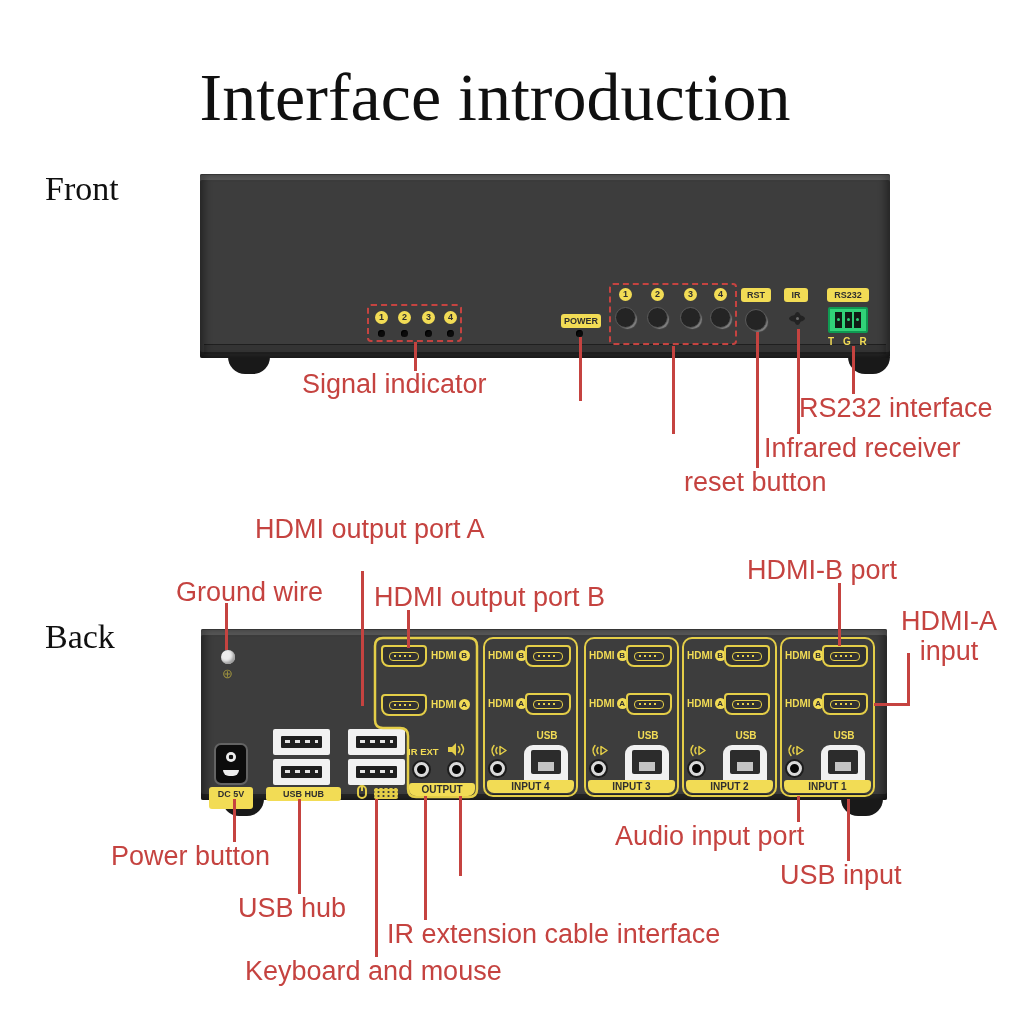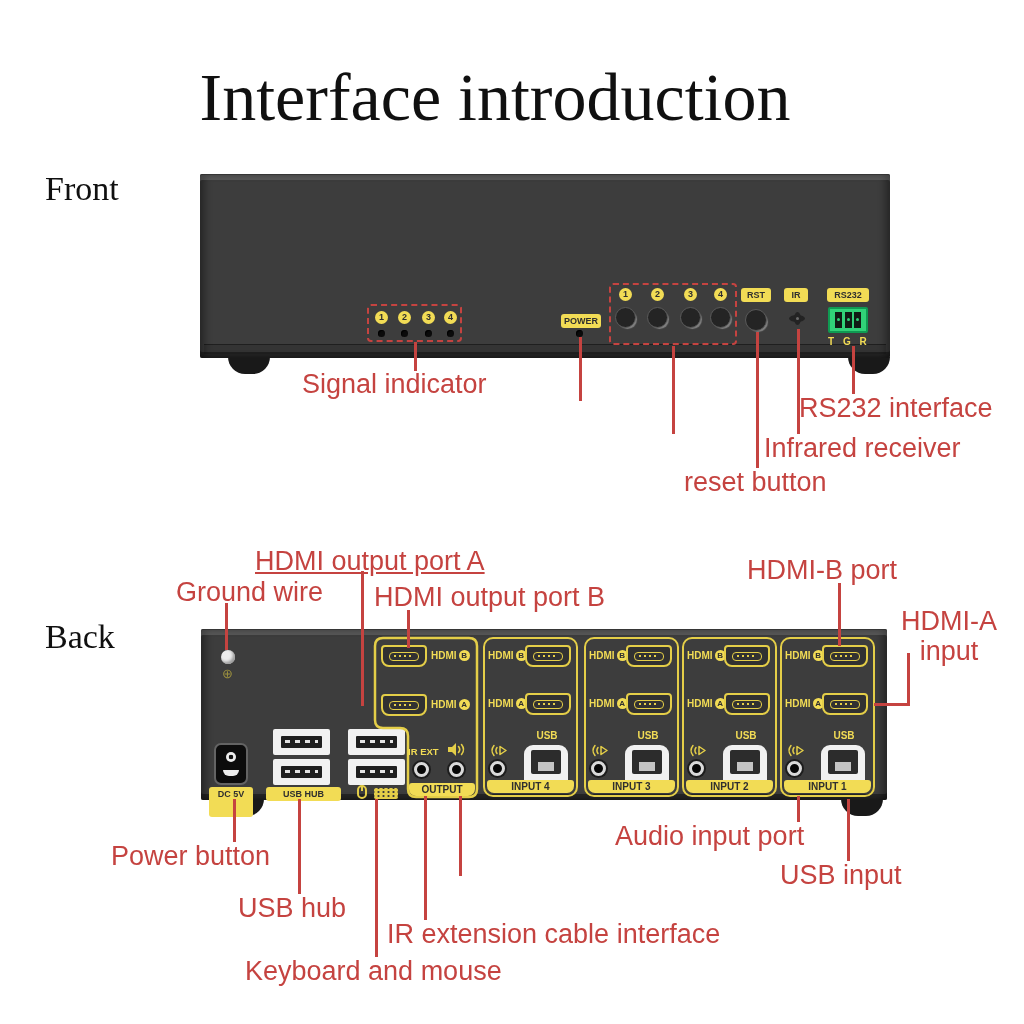--- a/index.html
+++ b/index.html
@@ -138,21 +138,21 @@
   <div class="vline" style="left:672px;top:346px;height:88px;"></div>
   <div class="vline" style="left:756px;top:332px;height:136px;"></div>
   <div class="vline" style="left:797px;top:329px;height:105px;"></div>
   <div class="vline" style="left:852px;top:346px;height:48px;"></div>
 
   <div class="rlabel" style="left:302px;top:369px;">Signal indicator</div>
   <div class="rlabel" style="left:684px;top:467px;">reset button</div>
   <div class="rlabel" style="left:764px;top:433px;">Infrared receiver</div>
   <div class="rlabel" style="left:799px;top:393px;">RS232 interface</div>
 
-  <div class="rlabel" style="left:255px;top:546px;text-decoration:underline;">HDMI output port A</div>
+  <div class="rlabel" style="left:255px;top:514px;">HDMI output port A</div>
   <div class="rlabel" style="left:176px;top:577px;">Ground wire</div>
   <div class="rlabel" style="left:374px;top:582px;">HDMI output port B</div>
   <div class="rlabel" style="left:747px;top:555px;">HDMI-B port</div>
   <div class="rlabel" style="left:896px;top:596px;width:106px;text-align:center;white-space:normal;margin-top:10px;">
     <div>HDMI-A</div>
     <div>input</div>
   </div>
 
   <div class="vline" style="left:225px;top:603px;height:47px;"></div>
   <div class="vline" style="left:361px;top:571px;height:135px;"></div>
@@ -162,21 +162,21 @@
   <div class="hline" style="left:874px;top:703px;width:36px;"></div>
 
   <div class="foot" style="left:222px;top:799px;"></div>
   <div class="foot" style="left:841px;top:799px;"></div>
   <div class="device" style="left:201px;top:629px;width:686px;height:171px;"></div>
 
   <span class="screw" style="left:221px;top:650px;"></span>
   <span class="gsym" style="left:222px;top:667px;">⊕</span>
 
   <div class="dcjack" style="left:214px;top:743px;"></div>
-  <div class="pill" style="left:209px;top:787px;width:44px;height:30px;font-size:9px;line-height:14px;">DC 5V</div>
+  <div class="pill" style="left:209px;top:787px;width:44px;height:22px;font-size:9px;line-height:14px;">DC 5V</div>
 
   <div class="usba" style="left:273px;top:729px;">
       <i></i>
     </div>
   <div class="usba" style="left:273px;top:759px;">
       <i></i>
     </div>
   <div class="pill" style="left:266px;top:787px;width:75px;height:14px;font-size:9px;line-height:14px;">USB HUB</div>
 
   <div class="usba" style="left:348px;top:729px;">

